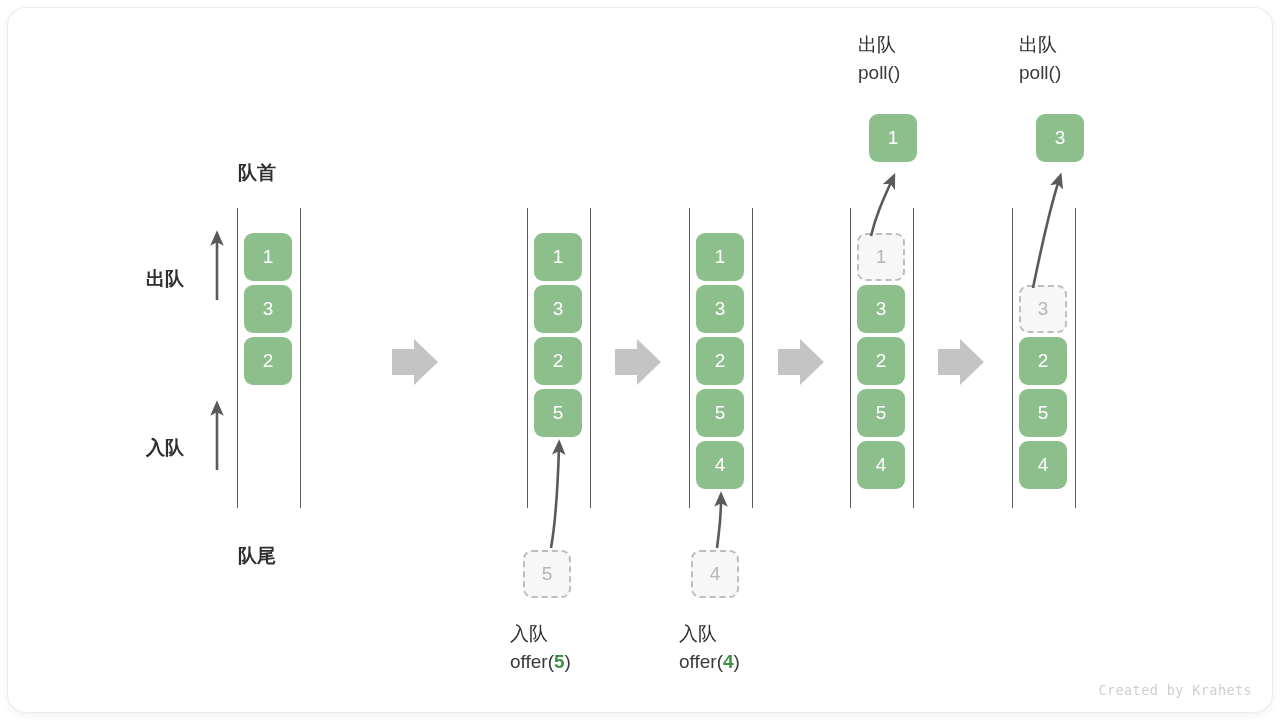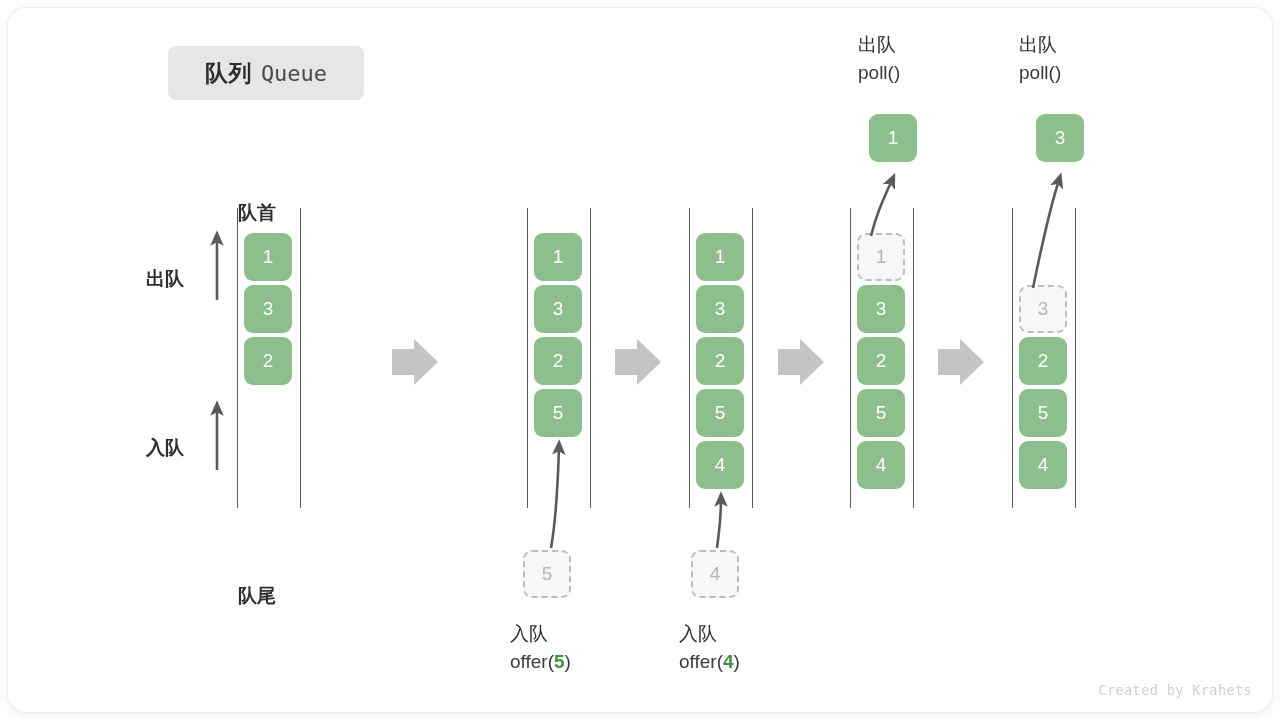--- a/index.html
+++ b/index.html
@@ -172,27 +172,23 @@
     height: 720px;
     pointer-events: none;
   }
 </style>
 </head>
 <body>
 
 <div id="canvas">
   <div class="frame"></div>
 
-  <div class="title-badge">
-    <span class="title-cn">队列</span>
-    <span class="title-en">Queue</span>
-  </div>
-
-  <div class="head-label" style="left:238px; top:160px;margin-top:40px;">队首</div>
-  <div class="tail-label" style="left:238px; top:543px;margin-top:40px;">队尾</div>
+
+  <div class="head-label" style="left:238px; top:160px;">队首</div>
+  <div class="tail-label" style="left:238px; top:543px;">队尾</div>
 
   <div class="side-label" style="left:146px; top:266px;">出队</div>
   <div class="side-label" style="left:146px; top:435px;">入队</div>
 
   <div class="queue" style="left:237px;">
     <div class="rail left"></div>
     <div class="rail right"></div>
     <div class="slot filled" style="top:25px;">1</div>
     <div class="slot filled" style="top:77px;">3</div>
     <div class="slot filled" style="top:129px;">2</div>

